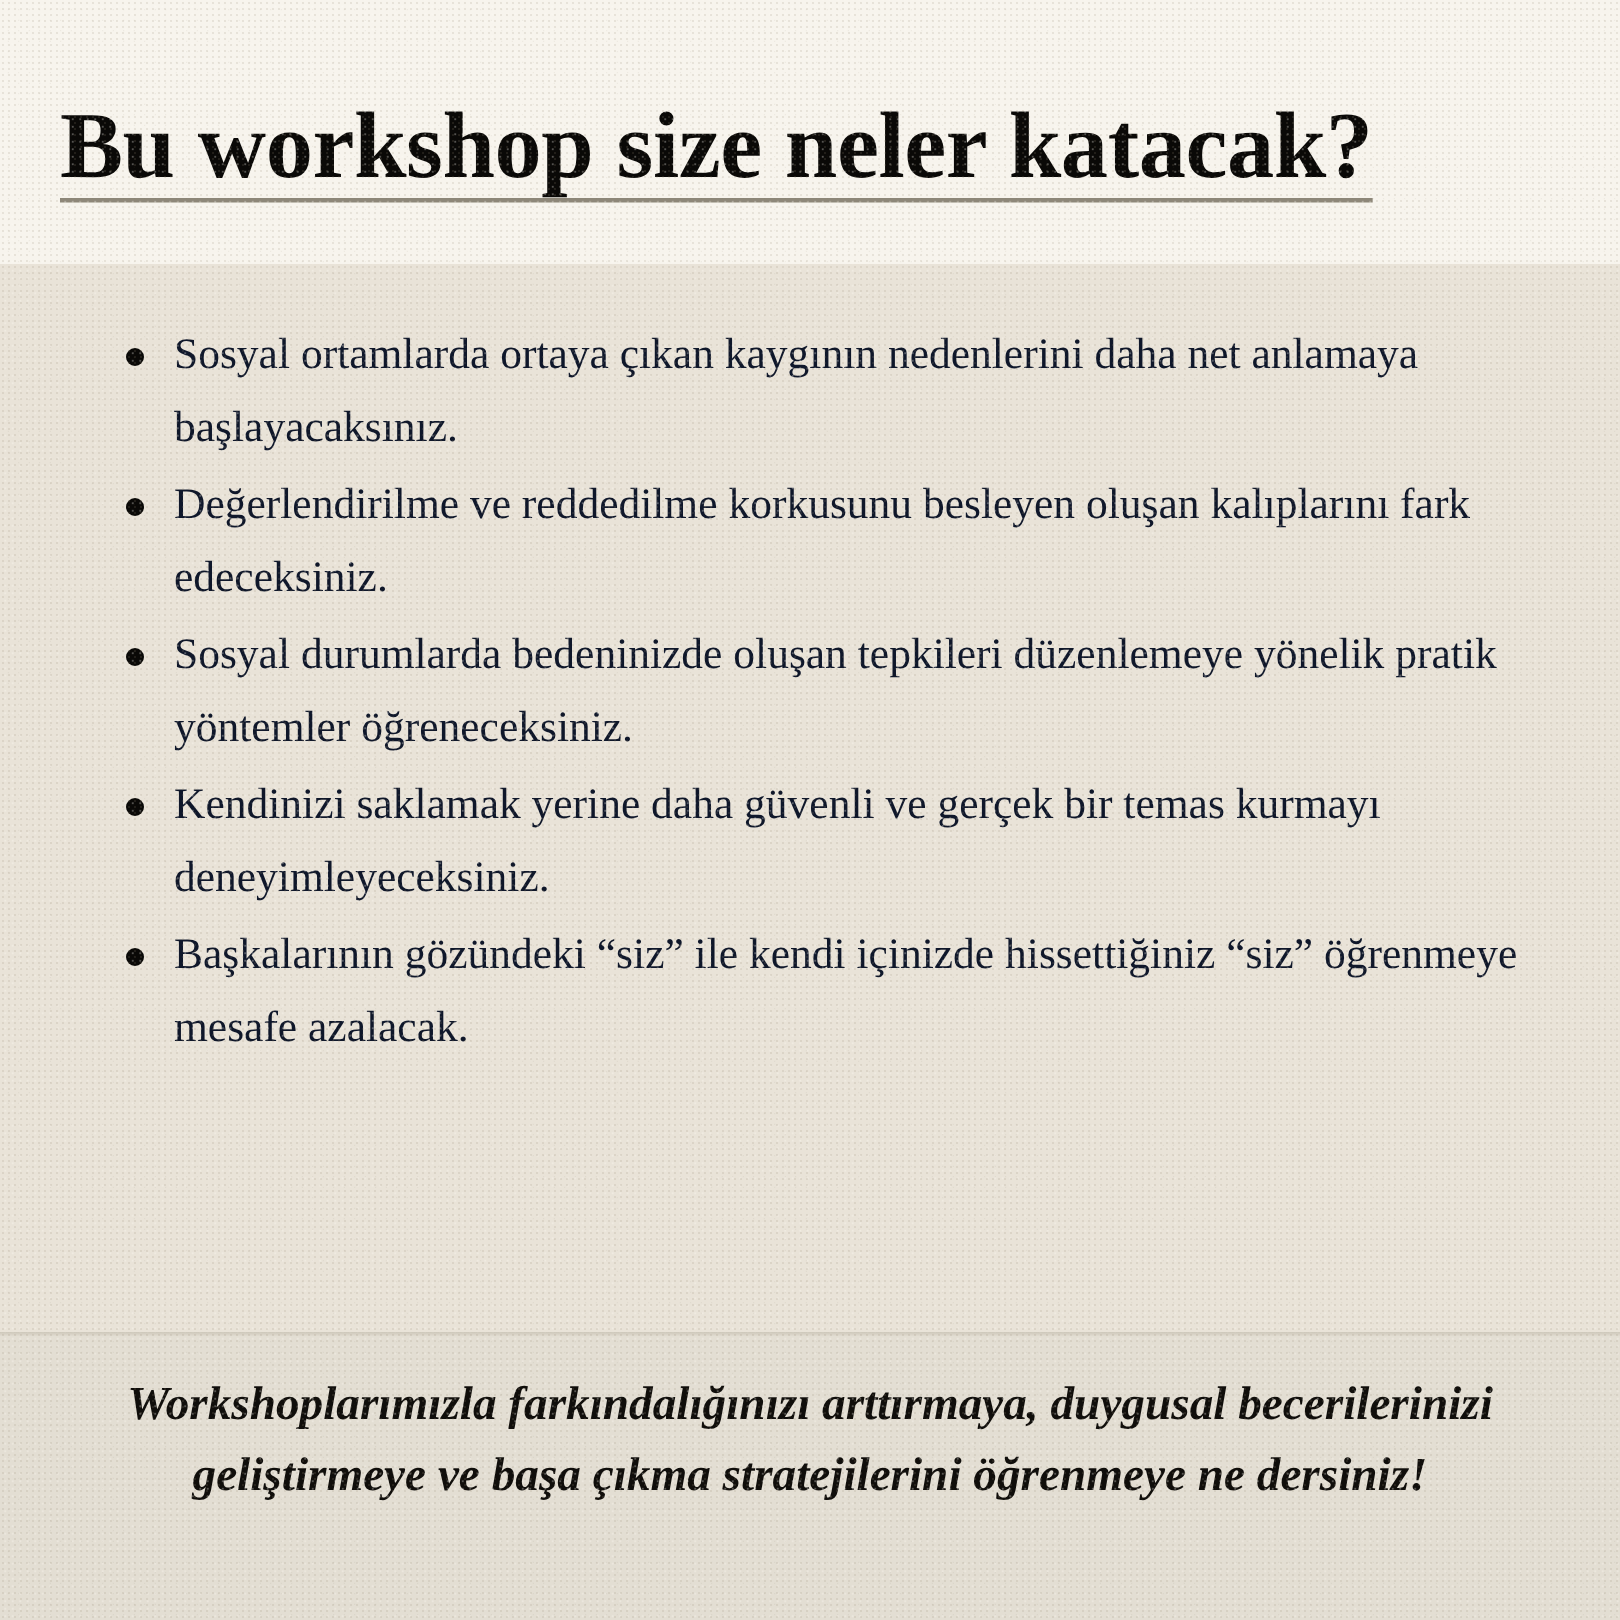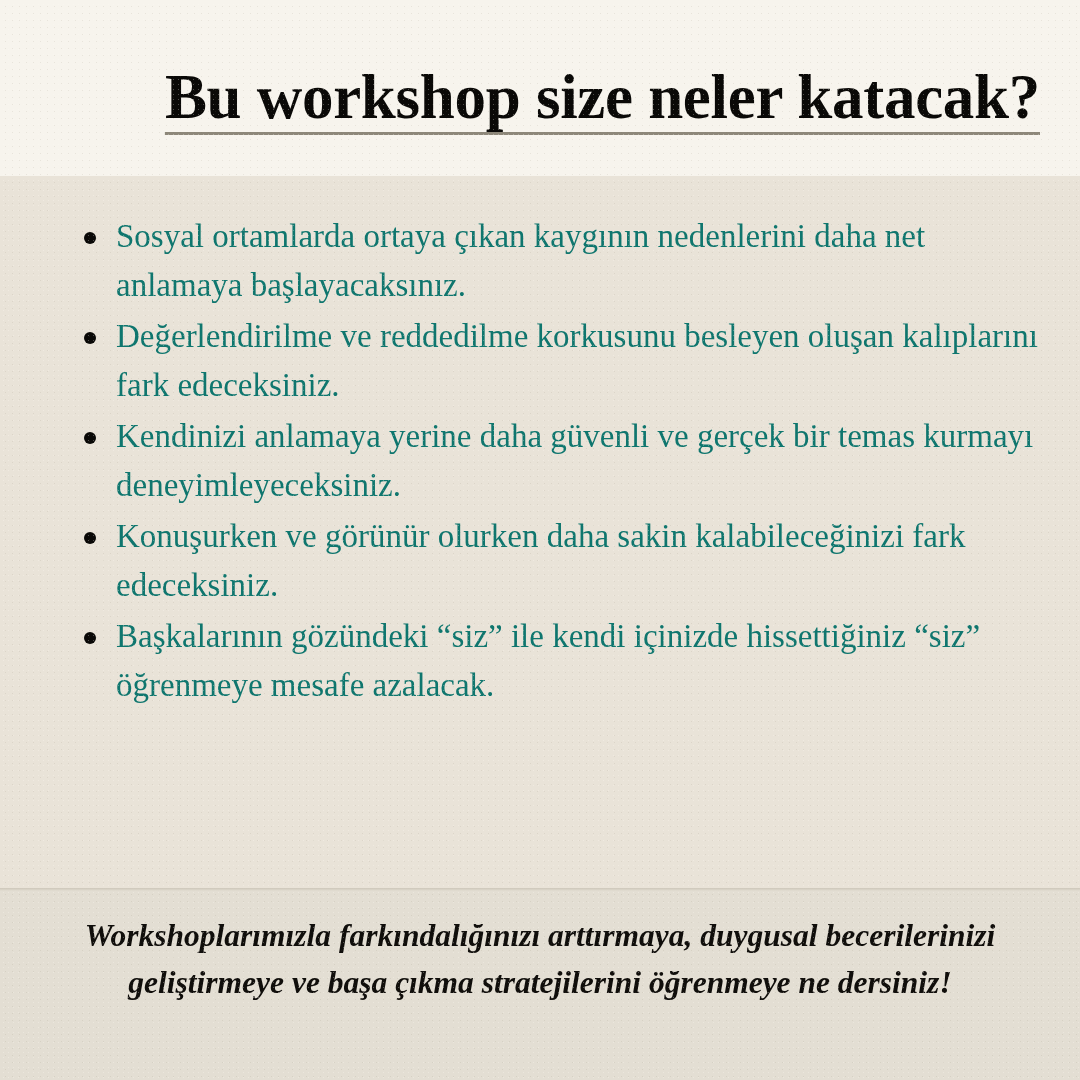--- a/index.html
+++ b/index.html
@@ -48,21 +48,20 @@
     flex: 0 0 176px;
     background: #f7f4ed;
     overflow: hidden;
   }
 
   .title-wrap {
     position: absolute;
     left: 40px;
     right: 40px;
     top: 66px;
-    text-align: right;
   }
 
   .slide-title {
     margin: 0;
     font-family: "Liberation Serif", "DejaVu Serif", serif;
     font-weight: bold;
     font-size: 63px;
     line-height: 1.0;
     letter-spacing: -0.3px;
     color: #0a0907;
@@ -88,23 +87,23 @@
     top: 36px;
     margin: 0;
     padding: 0;
     list-style: none;
   }
 
   .bullet-item {
     position: relative;
     padding-left: 42px;
     margin: 0 12px 2px 0;
-    font-size: 33px;
+    font-size: 29px;
     line-height: 49px;
-    color: #0f766e;
+    color: #0f172a;
     font-family: "Liberation Serif", "DejaVu Serif", serif;
   }
 
   .bullet-dot {
     position: absolute;
     left: 10px;
     top: 20px;
     width: 12px;
     height: 12px;
     border-radius: 50%;
@@ -159,25 +158,25 @@
       <li class="bullet-item">
         <span class="bullet-dot"></span>
         <span>Sosyal ortamlarda ortaya çıkan kaygının nedenlerini daha net anlamaya başlayacaksınız.</span>
       </li>
       <li class="bullet-item">
         <span class="bullet-dot"></span>
         <span>Değerlendirilme ve reddedilme korkusunu besleyen oluşan kalıplarını fark edeceksiniz.</span>
       </li>
       <li class="bullet-item">
         <span class="bullet-dot"></span>
-        <span>Kendinizi anlamaya yerine daha güvenli ve gerçek bir temas kurmayı deneyimleyeceksiniz.</span>
+        <span>Sosyal durumlarda bedeninizde oluşan tepkileri düzenlemeye yönelik pratik yöntemler öğreneceksiniz.</span>
       </li>
       <li class="bullet-item">
         <span class="bullet-dot"></span>
-        <span>Konuşurken ve görünür olurken daha sakin kalabileceğinizi fark edeceksiniz.</span>
+        <span>Kendinizi saklamak yerine daha güvenli ve gerçek bir temas kurmayı deneyimleyeceksiniz.</span>
       </li>
       <li class="bullet-item">
         <span class="bullet-dot"></span>
         <span>Başkalarının gözündeki “siz” ile kendi içinizde hissettiğiniz “siz” öğrenmeye mesafe azalacak.</span>
       </li>
     </ul>
   </div>
 
   <div class="footer-band paper-tex">
     <p class="footer-text">Workshoplarımızla farkındalığınızı arttırmaya, duygusal becerilerinizi geliştirmeye ve başa çıkma stratejilerini öğrenmeye ne dersiniz!</p>

